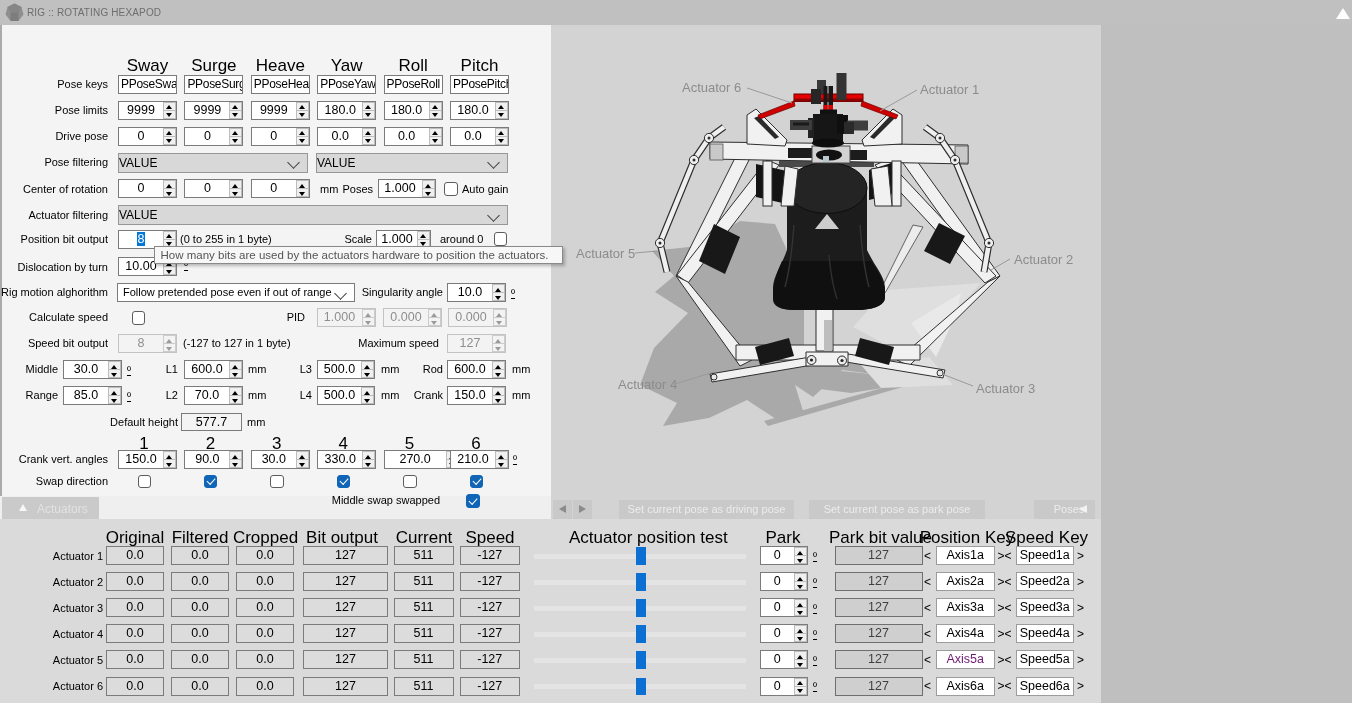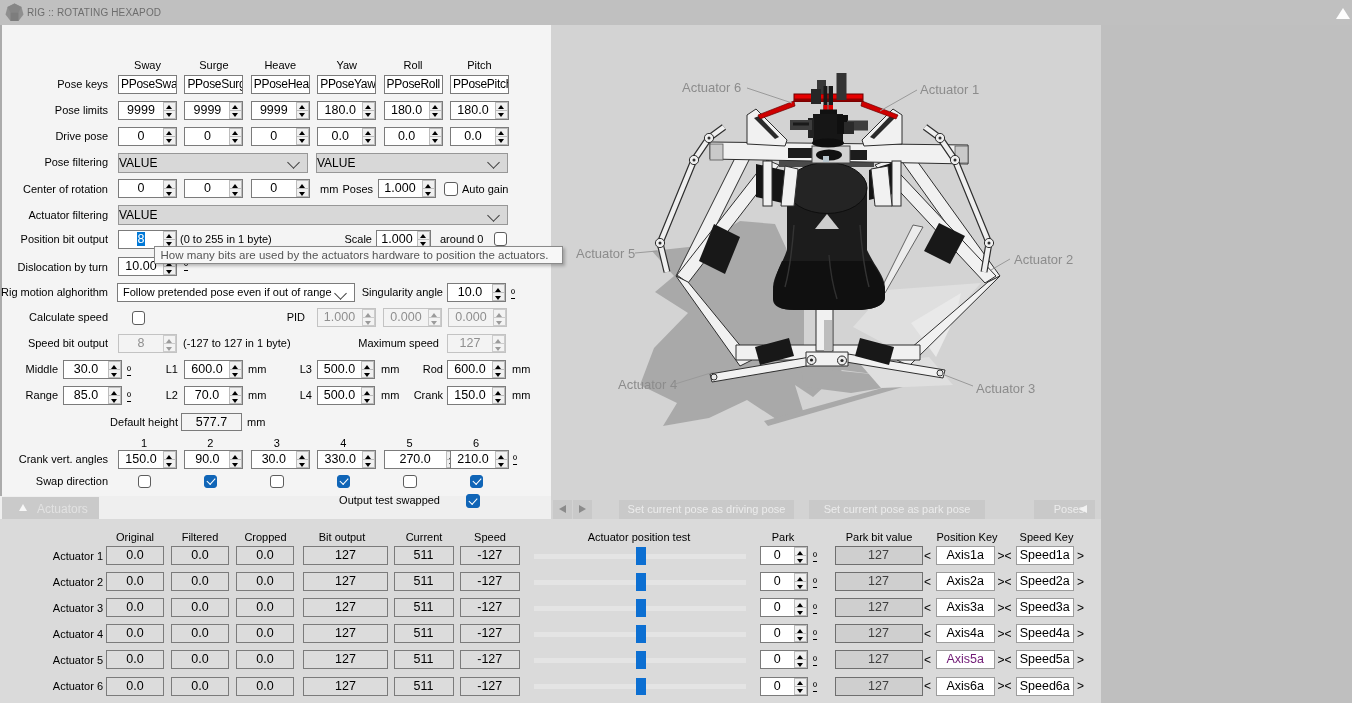--- a/index.html
+++ b/index.html
@@ -1,18 +1,18 @@
 <!DOCTYPE html>
 <html><head><meta charset="utf-8"><style>
 *{margin:0;padding:0;box-sizing:border-box}
 html,body{width:1352px;height:703px;background:#bfbfbf;font-family:"Liberation Sans",sans-serif;overflow:hidden;position:relative}
 .abs{position:absolute}
 .rl{position:absolute;width:200px;text-align:right;font-size:11px;color:#000;line-height:13px;white-space:nowrap}
 .ll{position:absolute;font-size:11px;color:#000;line-height:13px;white-space:nowrap}
-.cl{position:absolute;text-align:center;font-size:11px;color:#000;line-height:13px;white-space:nowrap}
+.cl{position:absolute;text-align:center;font-size:17px;color:#000;line-height:13px;white-space:nowrap}
 .sp{position:absolute;height:19px;background:#fff;border:1px solid #7b7b7b;display:flex}
 .sp .v{flex:1;text-align:center;font-size:12.5px;line-height:16px;color:#000;overflow:hidden}
 .ud{width:13px;display:flex;flex-direction:column;padding:0}
 .ud b{flex:1;background:#f0f0f0;border:1px solid #bdbdbd;position:relative}
 .ud b+b{margin-top:-1px}
 .ud b.u::after{content:"";position:absolute;left:2px;top:2.5px;border-left:3.5px solid transparent;border-right:3.5px solid transparent;border-bottom:4px solid #000}
 .ud b.d::after{content:"";position:absolute;left:2px;top:2.5px;border-left:3.5px solid transparent;border-right:3.5px solid transparent;border-top:4px solid #000}
 .dis{background:#f3f3f3;border-color:#c3c3c3}
 .dis .v{color:#8f8f8f}
 .dis .ud b{background:#f3f3f3;border-color:#cccccc}
@@ -383,21 +383,21 @@
     </span>
   </div>
 <div class="deg" style="left:513.0px;top:453.0px">º</div>
 <div class="rl" style="left:-92.0px;top:475.0px;font-size:11px">Swap direction</div>
 <div class="cb" style="left:137.5px;top:474.5px"></div>
 <div class="cb on" style="left:203.9px;top:474.5px"></div>
 <div class="cb" style="left:270.3px;top:474.5px"></div>
 <div class="cb on" style="left:336.7px;top:474.5px"></div>
 <div class="cb" style="left:403.1px;top:474.5px"></div>
 <div class="cb on" style="left:469.5px;top:474.5px"></div>
-<div class="rl" style="left:240.0px;top:494.0px;font-size:11px">Output test swapped</div>
+<div class="rl" style="left:240.0px;top:494.0px;font-size:11px">Middle swap swapped</div>
 <div class="cb on" style="left:466.0px;top:494.0px"></div>
 <div class="abs" style="left:2px;top:497px;width:97px;height:22px;background:#cacaca"></div>
 <div class="abs" style="left:19px;top:504px;width:0;height:0;border-left:4.5px solid transparent;border-right:4.5px solid transparent;border-bottom:7px solid #f7f7f7"></div>
 <div class="abs" style="left:37px;top:502px;font-size:12px;color:#e2e2e2">Actuators</div>
 <div class="btn" style="left:553px;top:500px;width:19px"></div>
 <div class="abs" style="left:559px;top:505px;width:0;height:0;border-top:4.5px solid transparent;border-bottom:4.5px solid transparent;border-right:7px solid #8b8b8b;z-index:6"></div>
 <div class="btn" style="left:573px;top:500px;width:19px"></div>
 <div class="abs" style="left:579px;top:505px;width:0;height:0;border-top:4.5px solid transparent;border-bottom:4.5px solid transparent;border-left:7px solid #8b8b8b;z-index:6"></div>
 <div class="btn" style="left:619px;top:500px;width:175px">Set current pose as driving pose</div>
 <div class="btn" style="left:809px;top:500px;width:176px">Set current pose as park pose</div>

